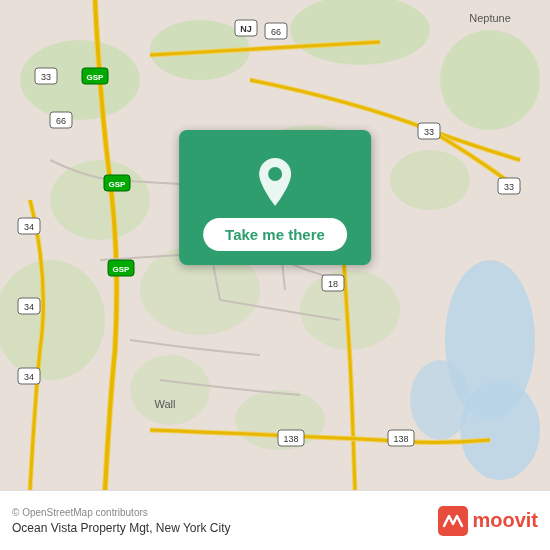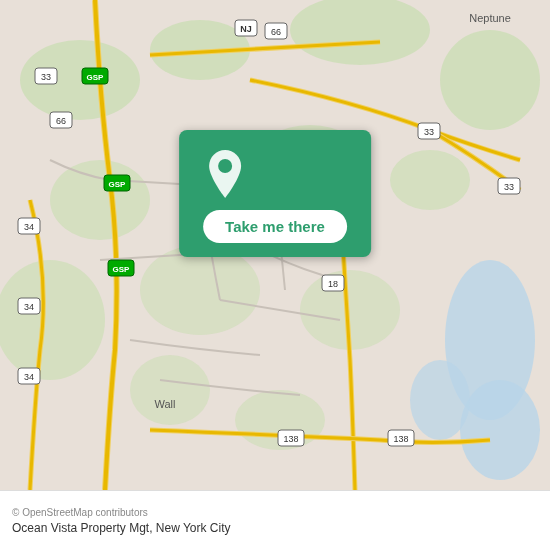--- a/index.html
+++ b/index.html
@@ -34,24 +34,24 @@
       transform: translateX(-50%);
       display: flex;
       flex-direction: column;
       align-items: center;
       pointer-events: none;
     }
 
     #green-card {
       background-color: #2e9e6e;
       border-radius: 8px;
-      padding: 18px 24px 14px 24px;
+      padding: 26px 24px 14px 24px;
       display: flex;
       flex-direction: column;
-      align-items: flex-start;
+      align-items: center;
       pointer-events: all;
       cursor: pointer;
       box-shadow: 0 2px 10px rgba(0,0,0,0.3);
       min-width: 175px;
     }
 
     #location-pin-icon {
       width: 44px;
       height: 52px;
       margin-bottom: 10px;
@@ -223,13 +223,20 @@
       <button id="take-me-there-btn">Take me there</button>
     </div>
   </div>
 </div>
 
 <div id="footer">
   <div id="footer-left">
     <span id="osm-attribution">© OpenStreetMap contributors</span>
     <span id="location-name">Ocean Vista Property Mgt, New York City</span>
   </div>
+  <div id="moovit-logo">
+    <svg id="moovit-icon" viewBox="0 0 30 30" xmlns="http://www.w3.org/2000/svg">
+      <rect width="30" height="30" rx="5" fill="#e74c3c"></rect>
+      <path d="M6 20 L11 10 L15 18 L19 10 L24 20" stroke="#fff" stroke-width="2.5" fill="none" stroke-linecap="round" stroke-linejoin="round"></path>
+    </svg>
+    <span>moovit</span>
+  </div>
 </div>
 
 </body></html>

